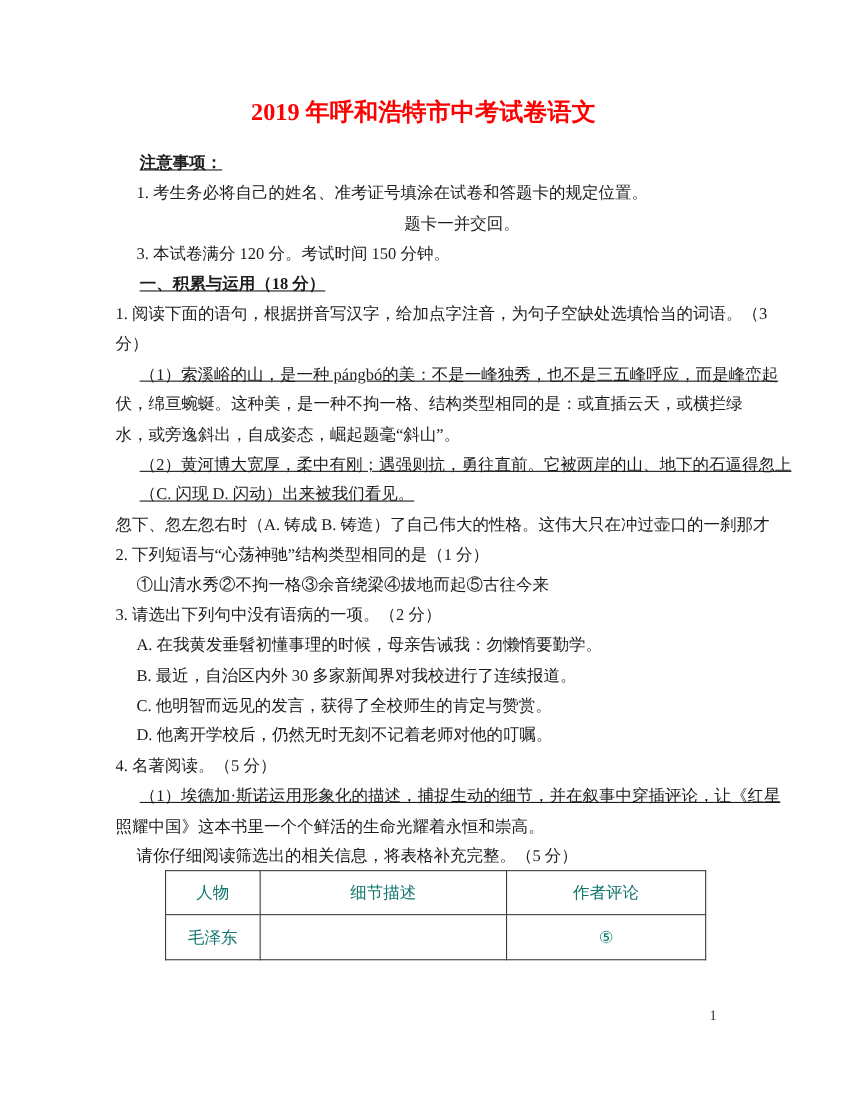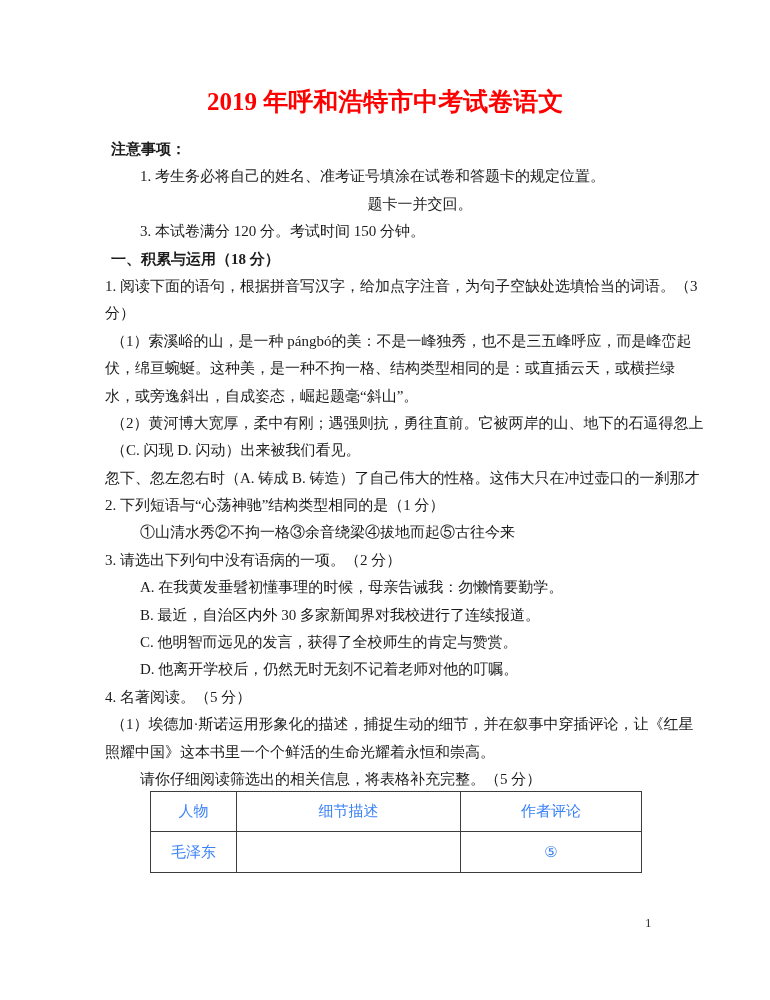--- a/index.html
+++ b/index.html
@@ -10,45 +10,45 @@
     overflow:hidden;
     font-family:"Liberation Serif","DejaVu Serif",serif;
     color:#1b1b1b;
   }
   .content{
     position:absolute;left:105px;top:88px;width:600px;
   }
   .doc-title{
     width:560px;
     text-align:center;
-    font-size:25px;
+    font-size:22px;
     font-weight:bold;
     line-height:27px;
     margin-bottom:21px;
   }
   .line{
     font-size:15px;
     line-height:27.4px;
     height:27.4px;
     white-space:nowrap;
   }
   .b{font-weight:bold;}
-  .ind-p{margin-left:6px;}   
-  .ind-a{margin-left:35px;}  
+  .ind-p{margin-left:22px;text-decoration:underline;}   
+  .ind-a{margin-left:19px;}  
   .ind-b{margin-left:30px;text-align:center;}  
   .tbl-wrap{margin-left:45px;margin-top:-2px;}
   table.info{
     border-collapse:collapse;
   }
   table.info td{
     border:1px solid #3c3c3c;
     text-align:center;
     vertical-align:middle;
     font-size:15px;
-    color:#3b82f6;
+    color:#0f766e;
     padding:0;
   }
   .col1{width:85px;}
   .col2{width:223px;margin-left:43px;}
   .col3{width:180px;}
   tr.hdr td{height:39px;}
   tr.row td{height:40px;}
   .page-number{
     position:absolute;
     left:645px;top:915px;

